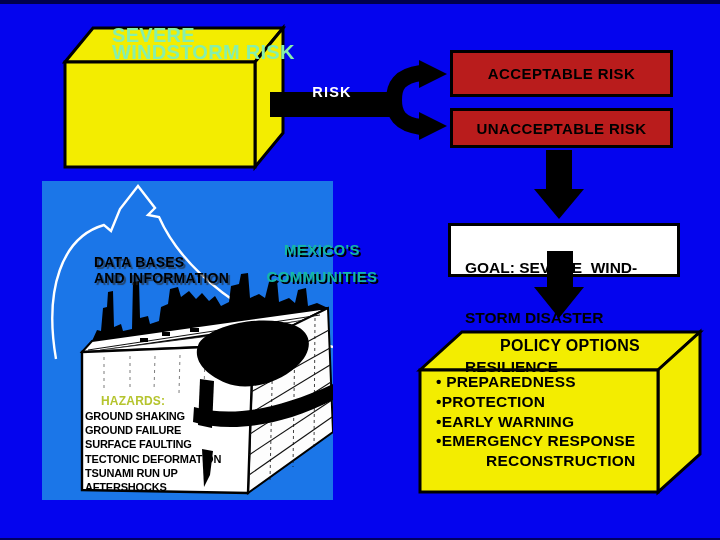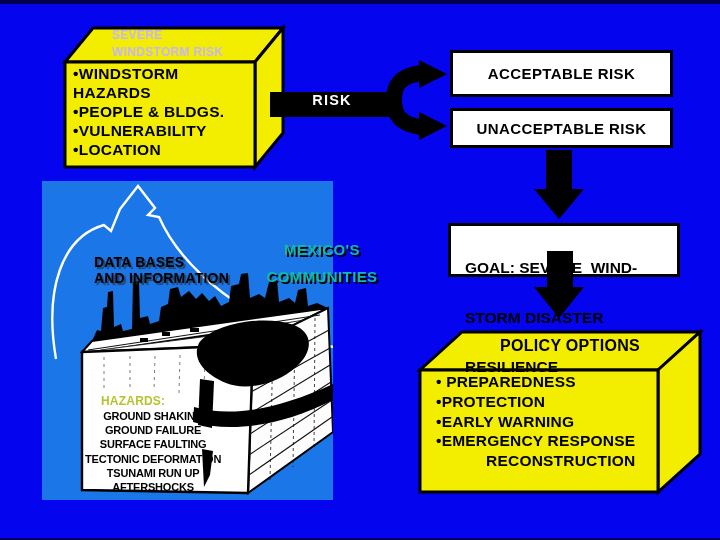--- a/index.html
+++ b/index.html
@@ -10,31 +10,31 @@
     font-weight:bold;
   }
   .slide *{box-sizing:border-box;}
   .edge-top{position:absolute;left:0;top:0;width:720px;height:4px;background:#000033;opacity:.85;z-index:9;}
   .edge-bottom{position:absolute;left:0;bottom:0;width:720px;height:2px;background:#000040;opacity:.8;z-index:9;}
   svg{display:block;}
   .bg-svg{position:absolute;left:0;top:0;z-index:1;}
   .top-svg{position:absolute;left:0;top:0;z-index:6;pointer-events:none;}
 
   
-  .ws-title{position:absolute;left:112px;top:27px;z-index:3;color:#c4b5fd;font-size:12px;line-height:17px;letter-spacing:.3px;}
+  .ws-title{position:absolute;left:112px;top:27px;z-index:3;color:#86efac;font-size:20px;line-height:17px;letter-spacing:.3px;}
   .ws-title span{display:block;}
   .ws-bullets{position:absolute;left:73px;top:64px;z-index:3;color:#000;font-size:15.5px;line-height:19px;letter-spacing:.3px;}
   .ws-bullets span{display:block;}
 
   
-  .risk-label{position:absolute;left:272px;top:88px;width:120px;height:24px;z-index:3;
+  .risk-label{position:absolute;left:272px;top:80px;width:120px;height:24px;z-index:3;
     display:flex;align-items:center;justify-content:center;color:#fff;font-size:14.5px;letter-spacing:1.2px;}
 
   
-  .ybox{position:absolute;left:450px;width:223px;z-index:3;background:#ffffff;border:3px solid #000;
+  .ybox{position:absolute;left:450px;width:223px;z-index:3;background:#b91c1c;border:3px solid #000;
     display:flex;align-items:center;justify-content:center;color:#000;font-size:15px;letter-spacing:.4px;}
   .ybox.acceptable{top:50px;height:47px;}
   .ybox.unacceptable{top:108px;height:40px;}
 
   
   .goal{position:absolute;left:448px;top:223px;width:232px;height:54px;z-index:3;
     background:#fff;border:3px solid #000;color:#000;font-size:15.5px;line-height:16.5px;
     padding:1px 0 0 14px;white-space:pre;}
   .goal span{display:block;}
 
@@ -45,21 +45,21 @@
   .policy-bullets span{display:block;}
   .policy-bullets span:last-child{padding-left:30px;text-align:right;}
 
   
   .illustration{position:absolute;left:42px;top:181px;width:291px;height:319px;z-index:2;background:#1b76e8;}
   .databases{position:absolute;left:52px;top:73px;color:#000;font-size:14px;line-height:16px;letter-spacing:.2px;
     text-shadow:2px 2px 1px rgba(40,40,40,.65);}
   .databases span{display:block;}
   .hazards{position:absolute;left:43px;top:32px;color:#000;}
   .hz-title{font-size:12px;color:#b5c42e;letter-spacing:.2px;margin-bottom:1px;padding-left:16px;}
-  .hz-item{font-size:11px;line-height:14.2px;letter-spacing:-.2px;text-align:center;}
+  .hz-item{font-size:11px;line-height:14.2px;letter-spacing:-.2px;}
 
   .mexicos{position:absolute;z-index:3;color:#14b8a6;font-size:15px;text-align:center;letter-spacing:.4px;
     text-shadow:2px 2px 0 #000;}
   .mexicos.l1{left:262px;top:241px;width:120px;}
   .mexicos.l2{left:256px;top:268px;width:132px;}
 </style>
 </head>
 <body>
 
 <div class="slide">
@@ -161,27 +161,20 @@
     <div class="databases">
       <span>DATA BASES</span>
       <span>AND INFORMATION</span>
     </div>
   </div>
 
   <div class="ws-title">
     <span>SEVERE</span>
     <span>WINDSTORM RISK</span>
   </div>
-  <div class="ws-bullets">
-    <span>•WINDSTORM</span>
-    <span>HAZARDS</span>
-    <span>•PEOPLE &amp; BLDGS.</span>
-    <span>•VULNERABILITY</span>
-    <span>•LOCATION</span>
-  </div>
 
   <div class="risk-label">RISK</div>
 
   <div class="ybox acceptable">
     <span>ACCEPTABLE RISK</span>
   </div>
   <div class="ybox unacceptable">
     <span>UNACCEPTABLE RISK</span>
   </div>
 

